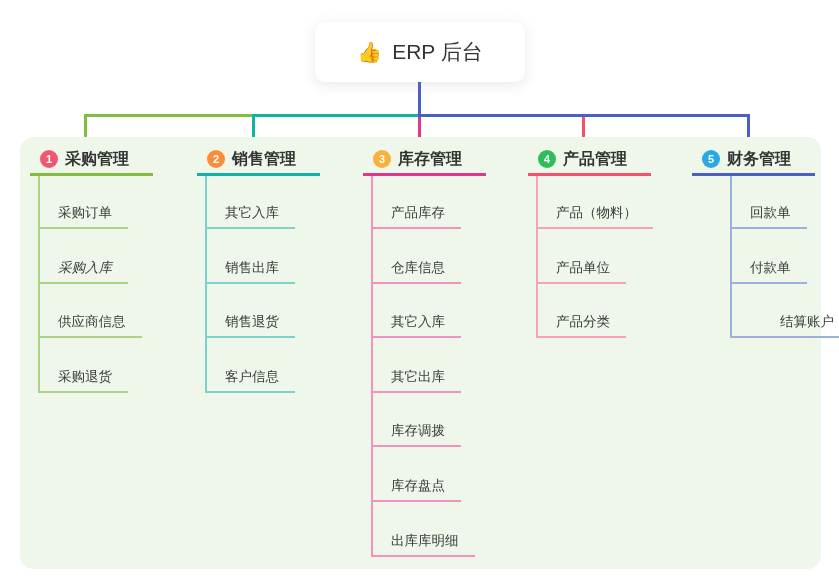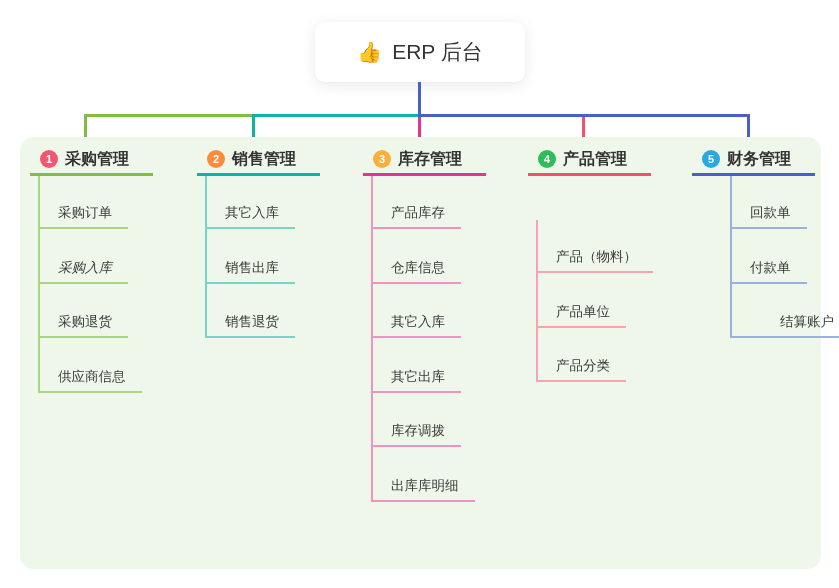--- a/index.html
+++ b/index.html
@@ -17,21 +17,21 @@
                  font-size:16px;font-weight:600;color:#333;}
   .badge{width:18px;height:18px;border-radius:50%;color:#fff;font-size:11px;font-weight:700;
          display:flex;align-items:center;justify-content:center;flex:none;line-height:1;}
   .children{position:absolute;top:176px;border-left:2px solid #14532d;}
   .child{box-sizing:border-box;height:54.6px;display:flex;align-items:flex-end;width:fit-content;
          padding:0 16px 5px 18px;border-bottom:2px solid #000;font-size:13.5px;color:#3a3a3a;white-space:nowrap;}
   .child:first-child{height:53px;}
   
   .h0{left:30px;} .h1{left:197px;} .h2{left:363px;} .h3{left:528px;} .h4{left:692px;}
   
-  .c0{left:38px;} .c1{left:205px;} .c2{left:371px;} .c3{left:536px;margin-top:44px;} .c4{left:700px;}
+  .c0{left:38px;} .c1{left:205px;} .c2{left:371px;} .c3{left:536px;} .c4{left:700px;}
   
   #stem {left:418px;top:82px;width:3px;height:34px;}
   #seg1 {left:84px;top:114px;width:170px;height:3px;}
   #seg2 {left:252px;top:114px;width:168px;height:3px;}
   #seg3 {left:418px;top:114px;width:332px;height:3px;}
   #drop1{left:84px;top:114px;width:3px;height:38px;}
   #drop2{left:252px;top:114px;width:3px;height:38px;}
   #drop3{left:418px;top:117px;width:3px;height:35px;}
   #drop4{left:582px;top:117px;width:3px;height:35px;}
   #drop5{left:747px;top:114px;width:3px;height:38px;}
@@ -63,40 +63,43 @@
     <span>采购管理</span>
   </div>
   <div class="children c0" style="border-left-color: rgb(169, 212, 131);">
     <div class="child" style="border-bottom-color: rgb(169, 212, 131);">
         <span>采购订单</span>
       </div>
     <div class="child" style="border-bottom-color: rgb(169, 212, 131); font-style: italic;">
         <span>采购入库</span>
       </div>
     <div class="child" style="border-bottom-color: rgb(169, 212, 131);">
-        <span>采购退货</span>
+        <span>供应商信息</span>
       </div>
     <div class="child" style="border-bottom-color: rgb(169, 212, 131);">
-        <span>供应商信息</span>
+        <span>采购退货</span>
       </div>
   </div>
 
   <div class="branch-header h1" style="border-bottom-color: rgb(16, 179, 163);">
     <span class="badge" style="background-color: rgb(251, 140, 61);">2</span>
     <span>销售管理</span>
   </div>
   <div class="children c1" style="border-left-color: rgb(123, 210, 198);">
     <div class="child" style="border-bottom-color: rgb(123, 210, 198);">
         <span>其它入库</span>
       </div>
     <div class="child" style="border-bottom-color: rgb(123, 210, 198);">
         <span>销售出库</span>
       </div>
     <div class="child" style="border-bottom-color: rgb(123, 210, 198);">
         <span>销售退货</span>
+      </div>
+    <div class="child" style="border-bottom-color: rgb(123, 210, 198);">
+        <span>客户信息</span>
       </div>
   </div>
 
   <div class="branch-header h2" style="border-bottom-color: rgb(224, 54, 140);">
     <span class="badge" style="background-color: rgb(251, 176, 59);">3</span>
     <span>库存管理</span>
   </div>
   <div class="children c2" style="border-left-color: rgb(240, 147, 195);">
     <div class="child" style="border-bottom-color: rgb(240, 147, 195);">
         <span>产品库存</span>
@@ -105,20 +108,23 @@
         <span>仓库信息</span>
       </div>
     <div class="child" style="border-bottom-color: rgb(240, 147, 195);">
         <span>其它入库</span>
       </div>
     <div class="child" style="border-bottom-color: rgb(240, 147, 195);">
         <span>其它出库</span>
       </div>
     <div class="child" style="border-bottom-color: rgb(240, 147, 195);">
         <span>库存调拨</span>
+      </div>
+    <div class="child" style="border-bottom-color: rgb(240, 147, 195);">
+        <span>库存盘点</span>
       </div>
     <div class="child" style="border-bottom-color: rgb(240, 147, 195);">
         <span>出库库明细</span>
       </div>
   </div>
 
   <div class="branch-header h3" style="border-bottom-color: rgb(244, 81, 108);">
     <span class="badge" style="background-color: rgb(46, 189, 89);">4</span>
     <span>产品管理</span>
   </div>

